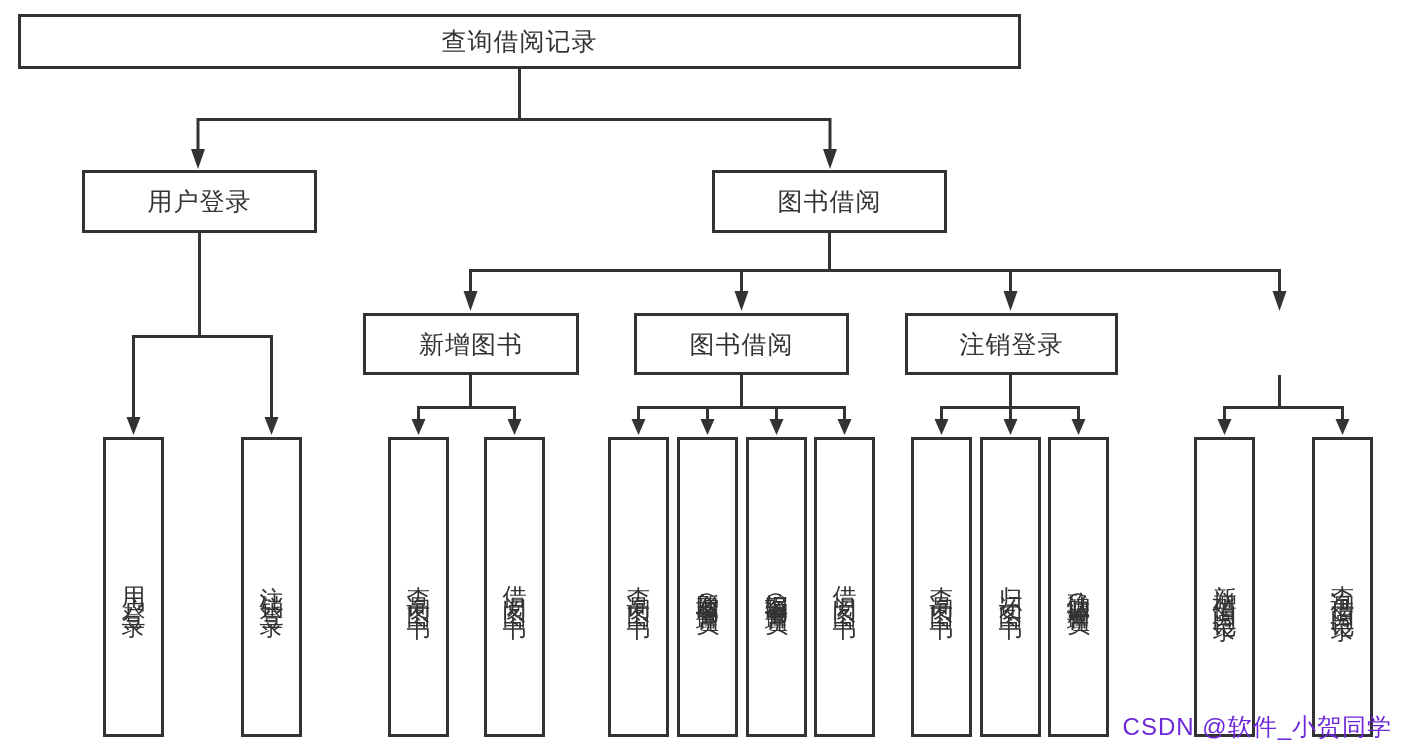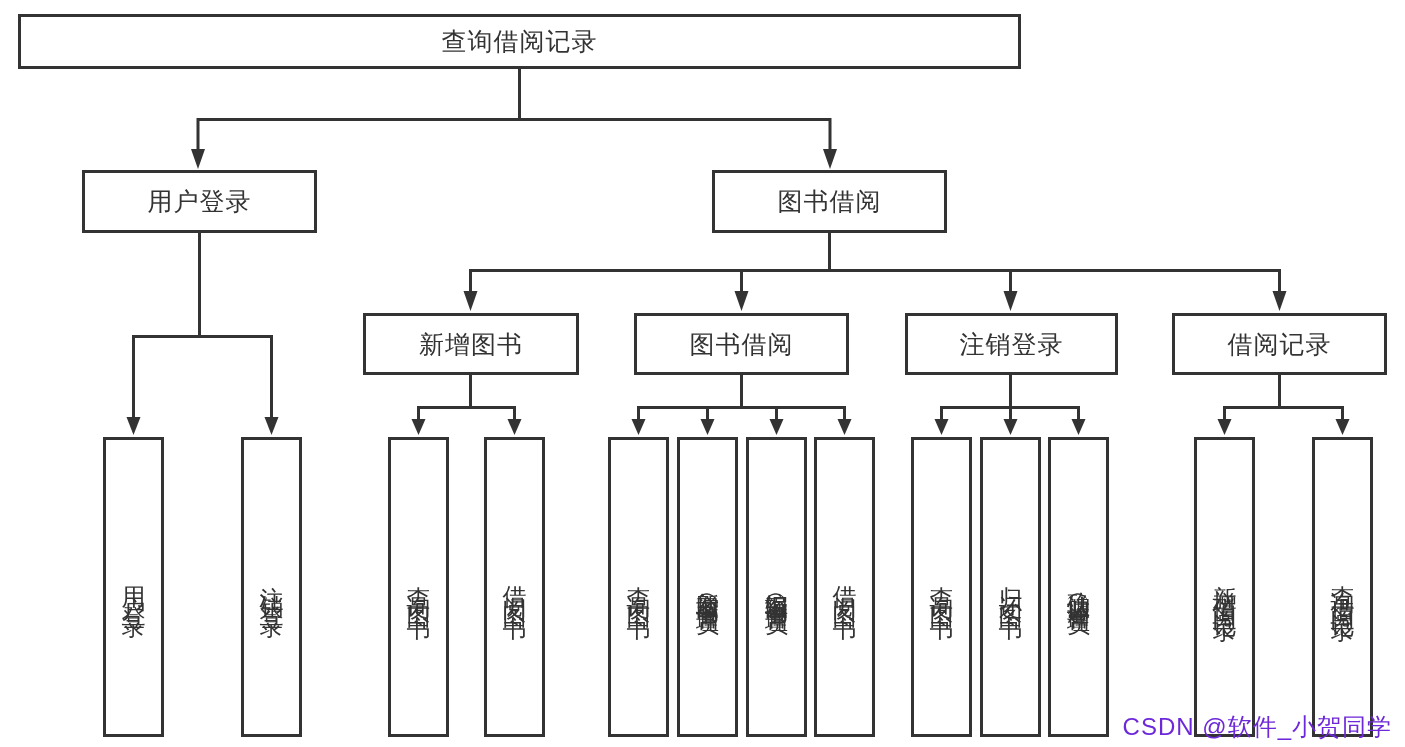--- a/index.html
+++ b/index.html
@@ -127,23 +127,20 @@
 
   <div class="node" style="left:363px; top:313px; width:216px; height:62px;">
     <span class="hlabel">新增图书</span>
   </div>
   <div class="node" style="left:634px; top:313px; width:215px; height:62px;font-family:Liberation Mono, monospace;">
     <span class="hlabel">图书借阅</span>
   </div>
   <div class="node" style="left:905px; top:313px; width:213px; height:62px;">
     <span class="hlabel">注销登录</span>
   </div>
-  <div class="node" style="left:1172px; top:313px; width:215px; height:62px;">
-    <span class="hlabel">借阅记录</span>
-  </div>
 
   <div class="node leaf" style="left:103px;">
     <span class="v v4">用户登录</span>
   </div>
   <div class="node leaf" style="left:241px;">
     <span class="v v4">注销登录</span>
   </div>
 
   <div class="node leaf" style="left:388px;">
     <span class="v v4">查询图书</span>

